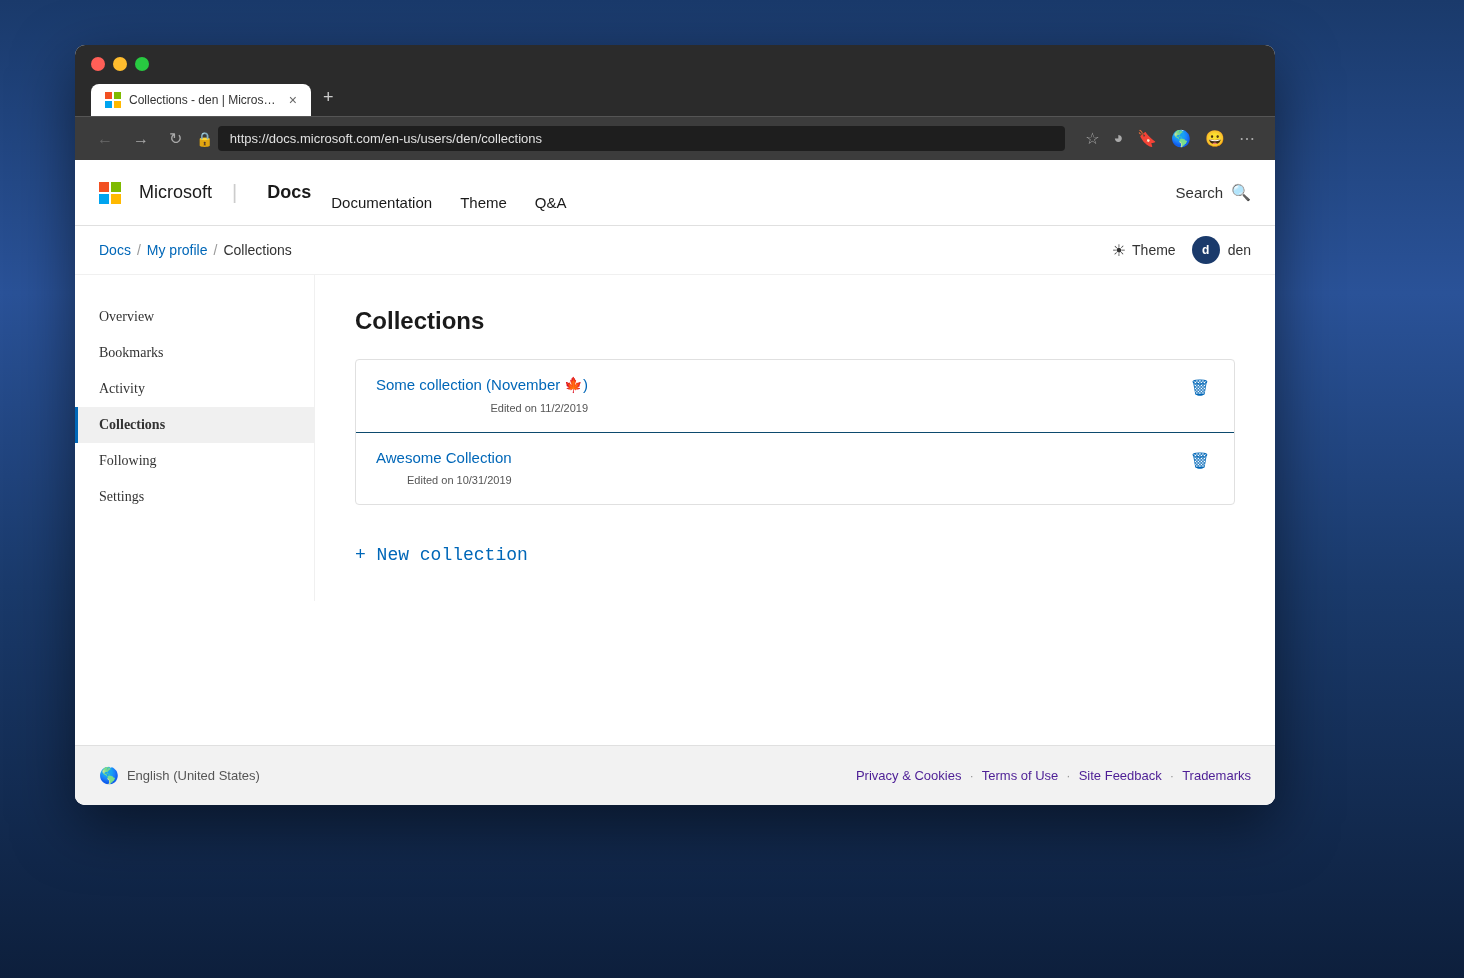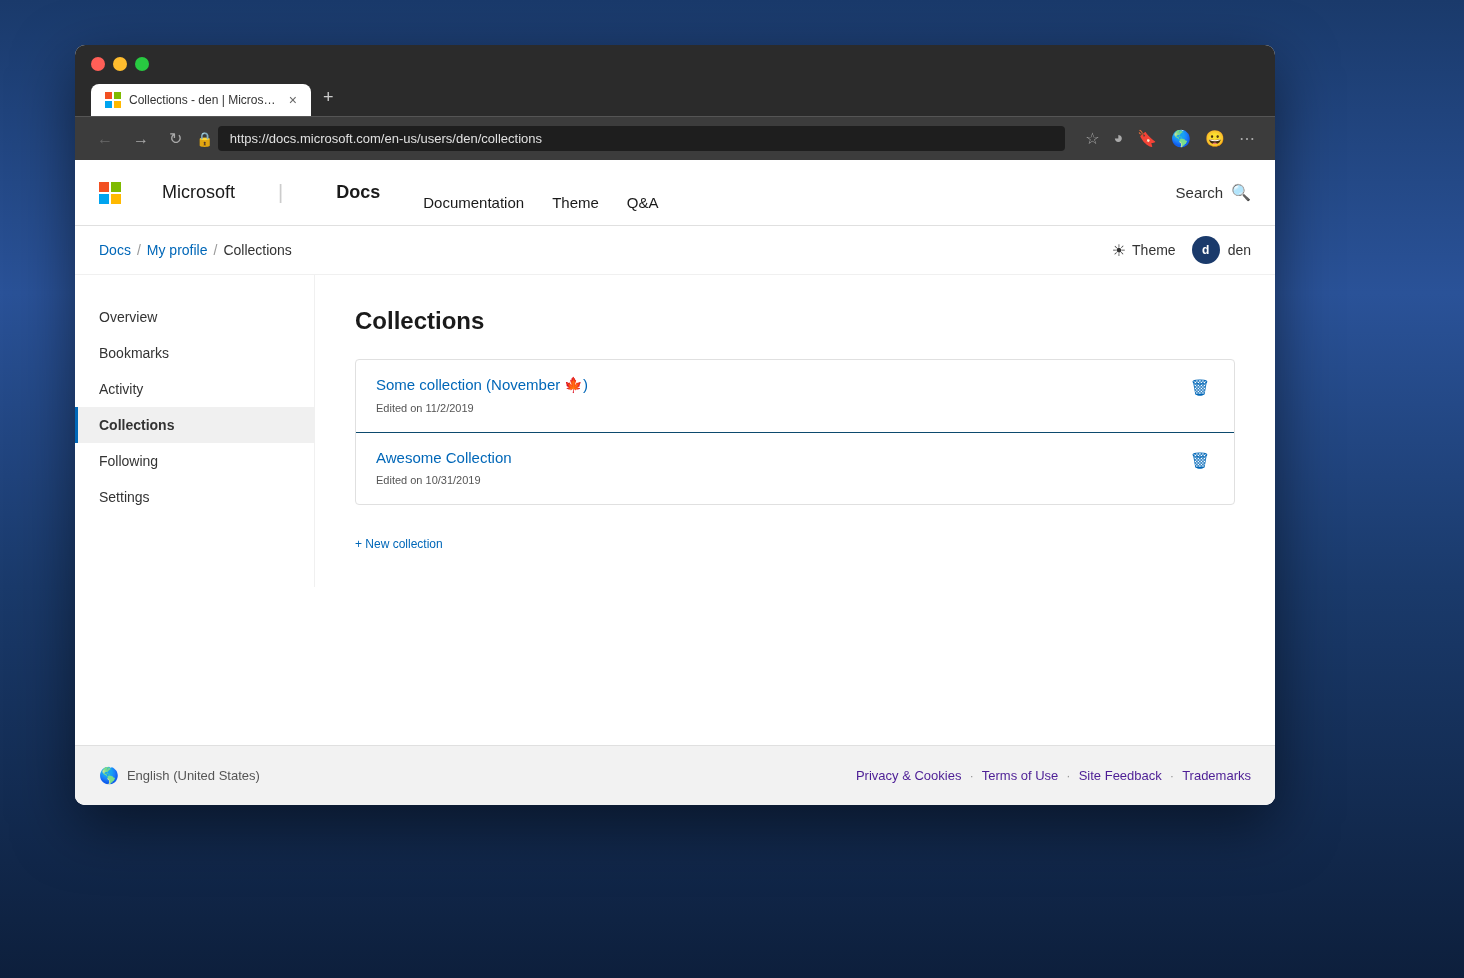--- a/index.html
+++ b/index.html
@@ -33,21 +33,21 @@
     .nav-btn.disabled { opacity: 0.4; cursor: default; }
     .address-input { flex: 1; background: #1e1e1e; border: none; border-radius: 4px; padding: 5px 12px; color: #e0e0e0; font-size: 13px; outline: none; }
     .address-lock { color: #aaa; font-size: 14px; margin-right: -4px; }
     .toolbar-icons { display: flex; gap: 6px; margin-left: 8px; }
     .toolbar-icon { color: #aaa; font-size: 16px; cursor: pointer; padding: 4px; }
 
     
     .page { flex: 1; background: #fff; overflow-y: auto; display: flex; flex-direction: column; }
 
     
-    .site-header { display: flex; align-items: center; padding: 10px 24px; border-bottom: 1px solid #e0e0e0; gap: 31px; flex-shrink: 0; }
+    .site-header { display: flex; align-items: center; padding: 10px 24px; border-bottom: 1px solid #e0e0e0; gap: 8px; flex-shrink: 0; }
     .ms-square { width: 10px; height: 10px; }
     .logo-text { font-size: 18px; color: #1a1a1a; margin-left: 10px; font-weight: 300; }
     .logo-divider { color: #ccc; margin: 0 12px; font-size: 20px; font-weight: 100; }
     .site-nav { display: flex; align-items: flex-end; gap: 4px; margin-top: 20px; }
     .nav-link { font-size: 15px; color: #1a1a1a; text-decoration: none; padding: 4px 12px; }
     .site-search { margin-left: auto; display: flex; align-items: center; gap: 8px; color: #333; font-size: 15px; cursor: pointer; }
     .search-icon-btn { font-size: 16px; color: #555; }
 
     
     .breadcrumb { padding: 10px 24px; display: flex; align-items: center; gap: 6px; font-size: 14px; border-bottom: 1px solid #f0f0f0; flex-shrink: 0; }
@@ -56,38 +56,38 @@
     .breadcrumb-current { color: #333; }
     .breadcrumb-right { margin-left: auto; display: flex; align-items: center; gap: 16px; }
     .theme-btn { display: flex; align-items: center; gap: 6px; color: #333; font-size: 14px; cursor: pointer; background: none; border: none; }
     .user-avatar { width: 28px; height: 28px; border-radius: 50%; background: #1a3a6b; display: flex; align-items: center; justify-content: center; color: white; font-size: 12px; font-weight: bold; }
     .user-name { font-size: 14px; color: #333; }
 
     
     .main-layout { display: flex; flex: 1; }
 
     
-    .sidebar { width: 240px; padding: 24px 0; border-right: 1px solid #f0f0f0; flex-shrink: 0; }
+    .sidebar { width: 240px; padding: 24px 0; border-right: 1px solid #f0f0f0; flex-shrink: 0; font-family: Liberation Serif, serif; }
     .sidebar-item { display: block; padding: 10px 24px; font-size: 14px; color: #333; text-decoration: none; cursor: pointer; }
     .sidebar-item.active { font-weight: 600; background: #f0f0f0; border-left: 3px solid #0067b8; padding-left: 21px; }
 
     
     .content { flex: 1; padding: 32px 40px; }
     .page-title { font-size: 24px; font-weight: 600; color: #1a1a1a; margin-bottom: 24px; }
 
     
-    .collections-card { border: 1px solid #e0e0e0; border-radius: 4px; overflow: hidden; margin-bottom: 28px; }
+    .collections-card { border: 1px solid #e0e0e0; border-radius: 4px; overflow: hidden; margin-bottom: 36px; text-align: right; }
     .collection-item { padding: 16px 20px; display: flex; align-items: flex-start; justify-content: space-between; }
     .collection-item + .collection-item { border-top: 1px solid #0c4a6e; }
     .collection-name { font-size: 15px; color: #0067b8; text-decoration: none; font-weight: 500; margin-bottom: 4px; display: block; cursor: pointer; }
     .collection-date { font-size: 11px; color: #555; }
     .delete-btn { color: #0067b8; font-size: 16px; cursor: pointer; padding: 4px; margin-top: -2px; }
 
     
-    .new-collection-btn { display: flex; align-items: center; gap: 6px; color: #0067b8; font-size: 12px; cursor: pointer; text-decoration: none; padding: 4px 0; }
+    .new-collection-btn { display: flex; align-items: center; gap: 6px; color: #0067b8; font-size: 18px; cursor: pointer; text-decoration: none; padding: 4px 0; font-family: Liberation Mono, monospace; }
 
     
     .site-footer { background: #f2f2f2; padding: 20px 24px; display: flex; align-items: center; justify-content: space-between; border-top: 1px solid #e0e0e0; flex-shrink: 0; }
     .footer-locale { display: flex; align-items: center; gap: 8px; font-size: 13px; color: #555; }
     .footer-links { display: flex; align-items: center; gap: 8px; font-size: 13px; color: #555; }
     .footer-links a { color: #4c1d95; text-decoration: none; }
     .footer-dot { color: #999; }
 
     
     .ms-red { background: #f25022; }

